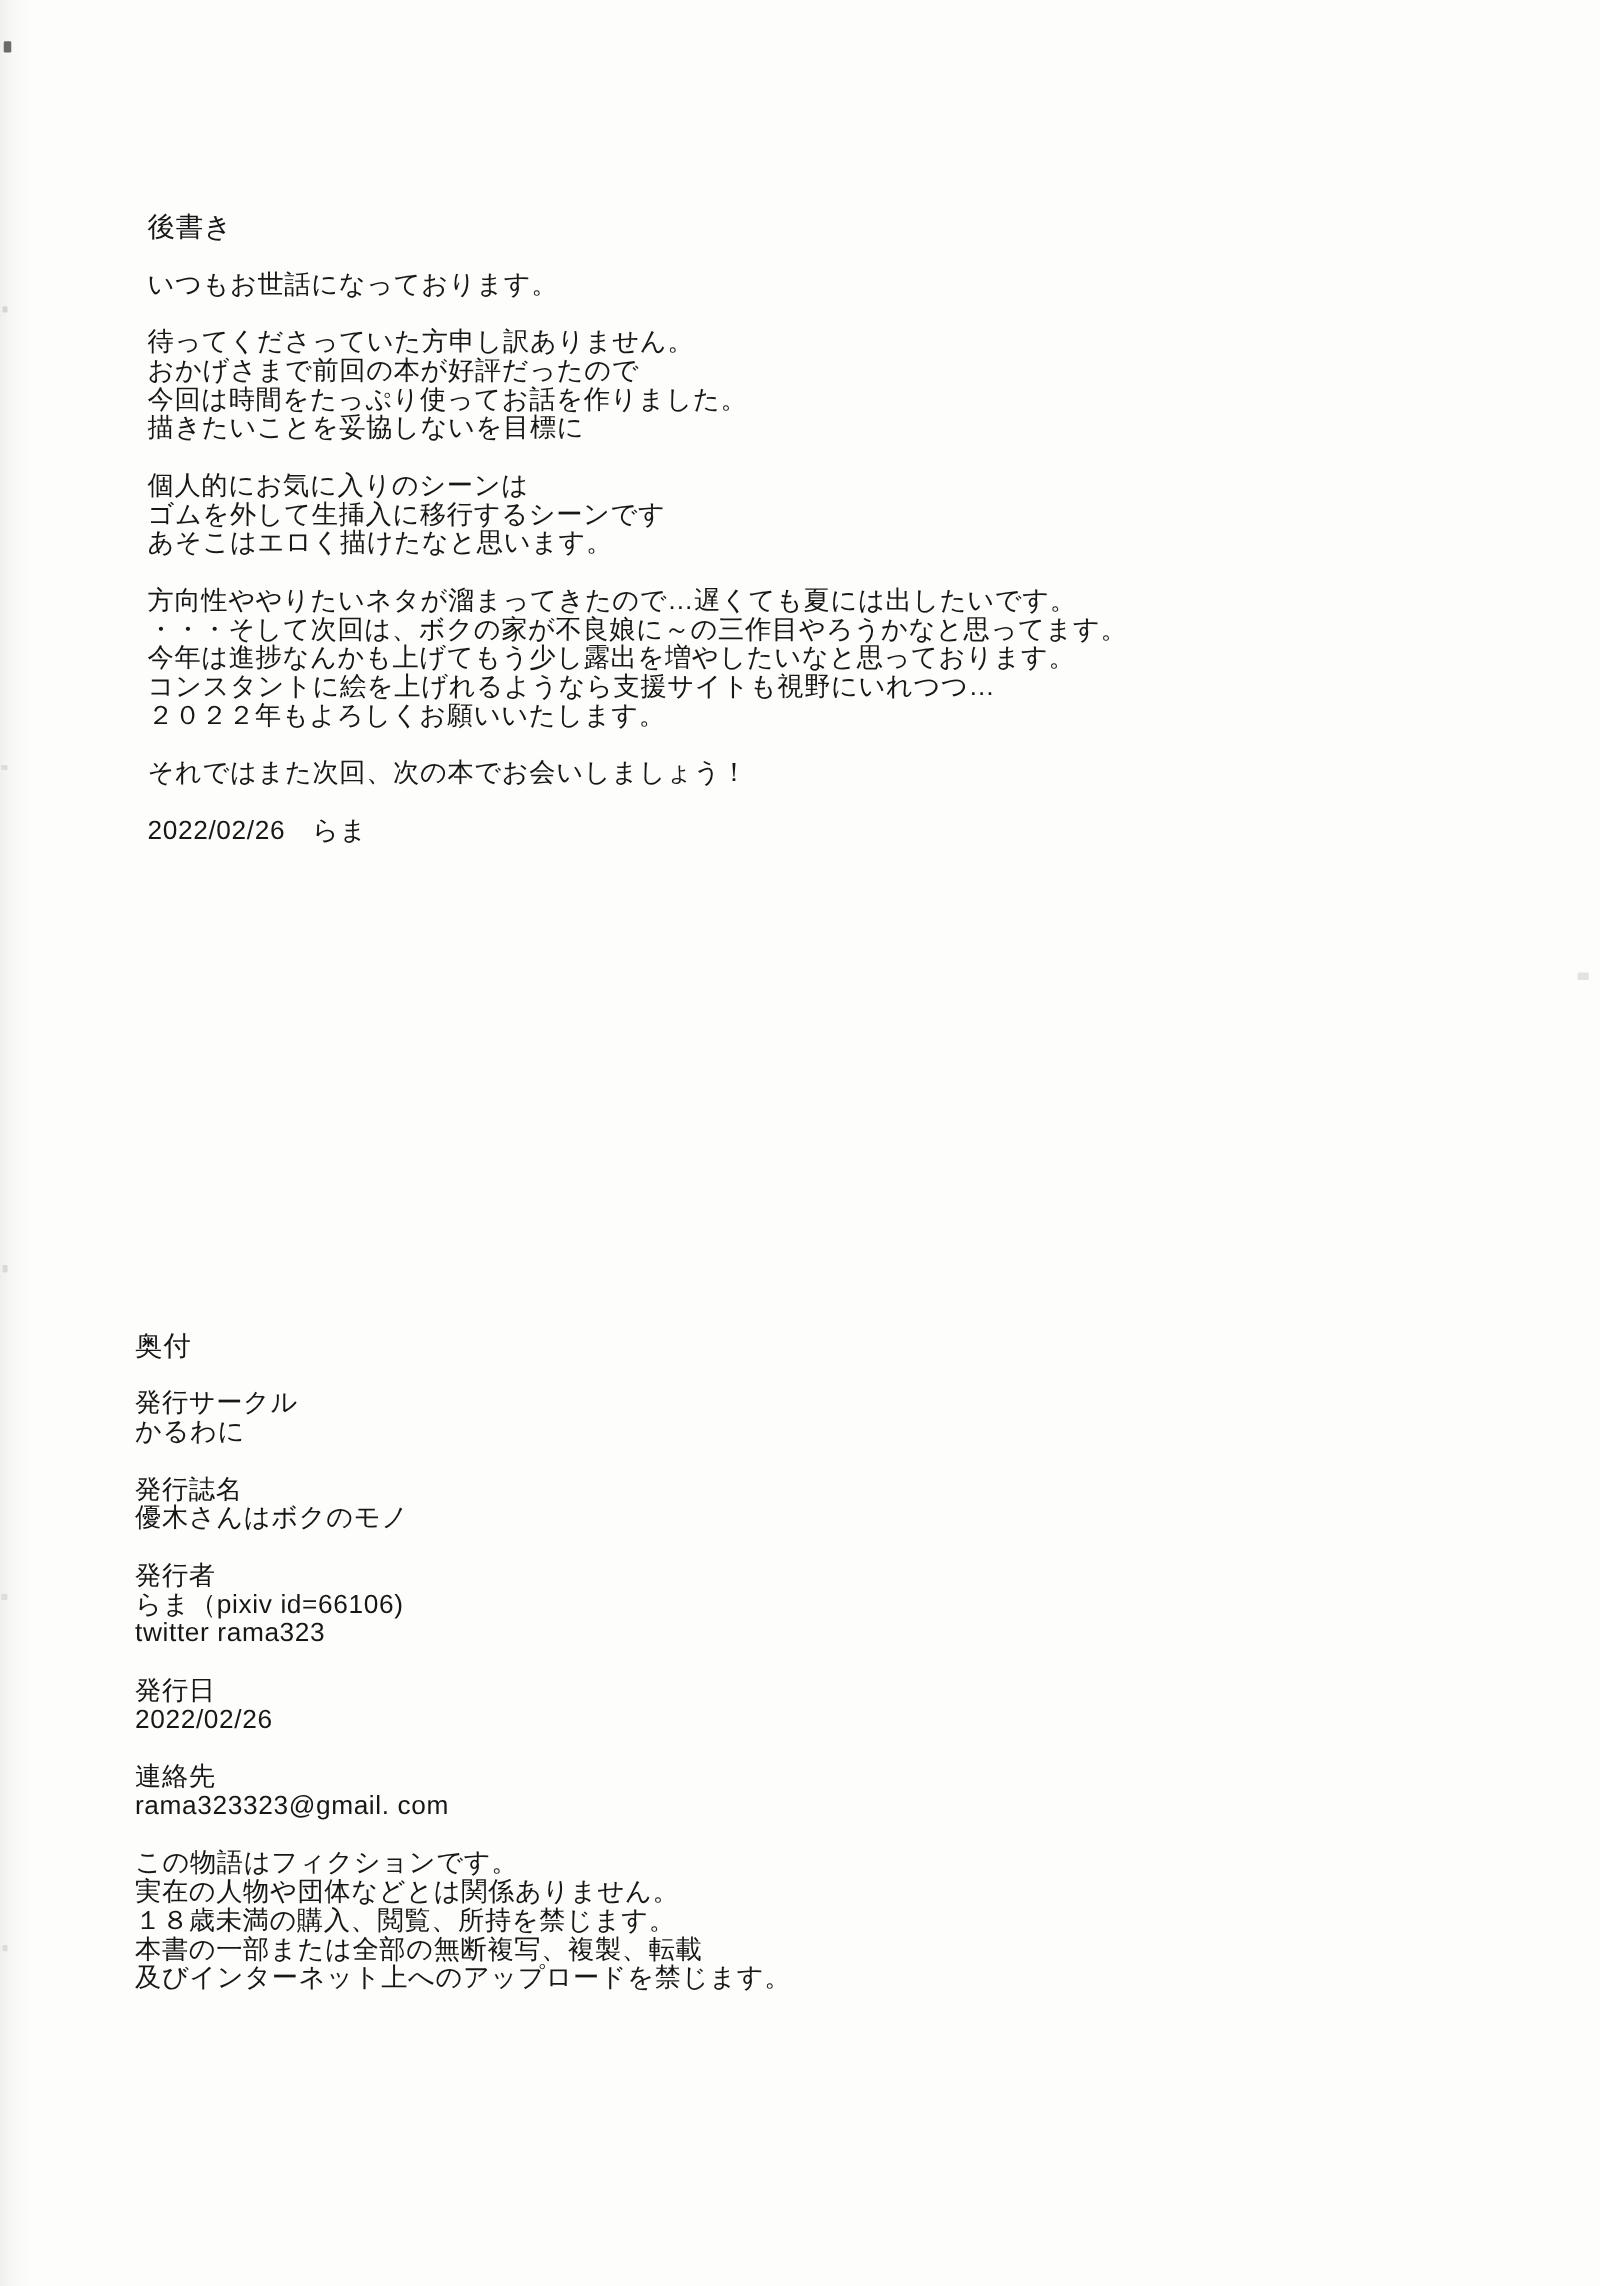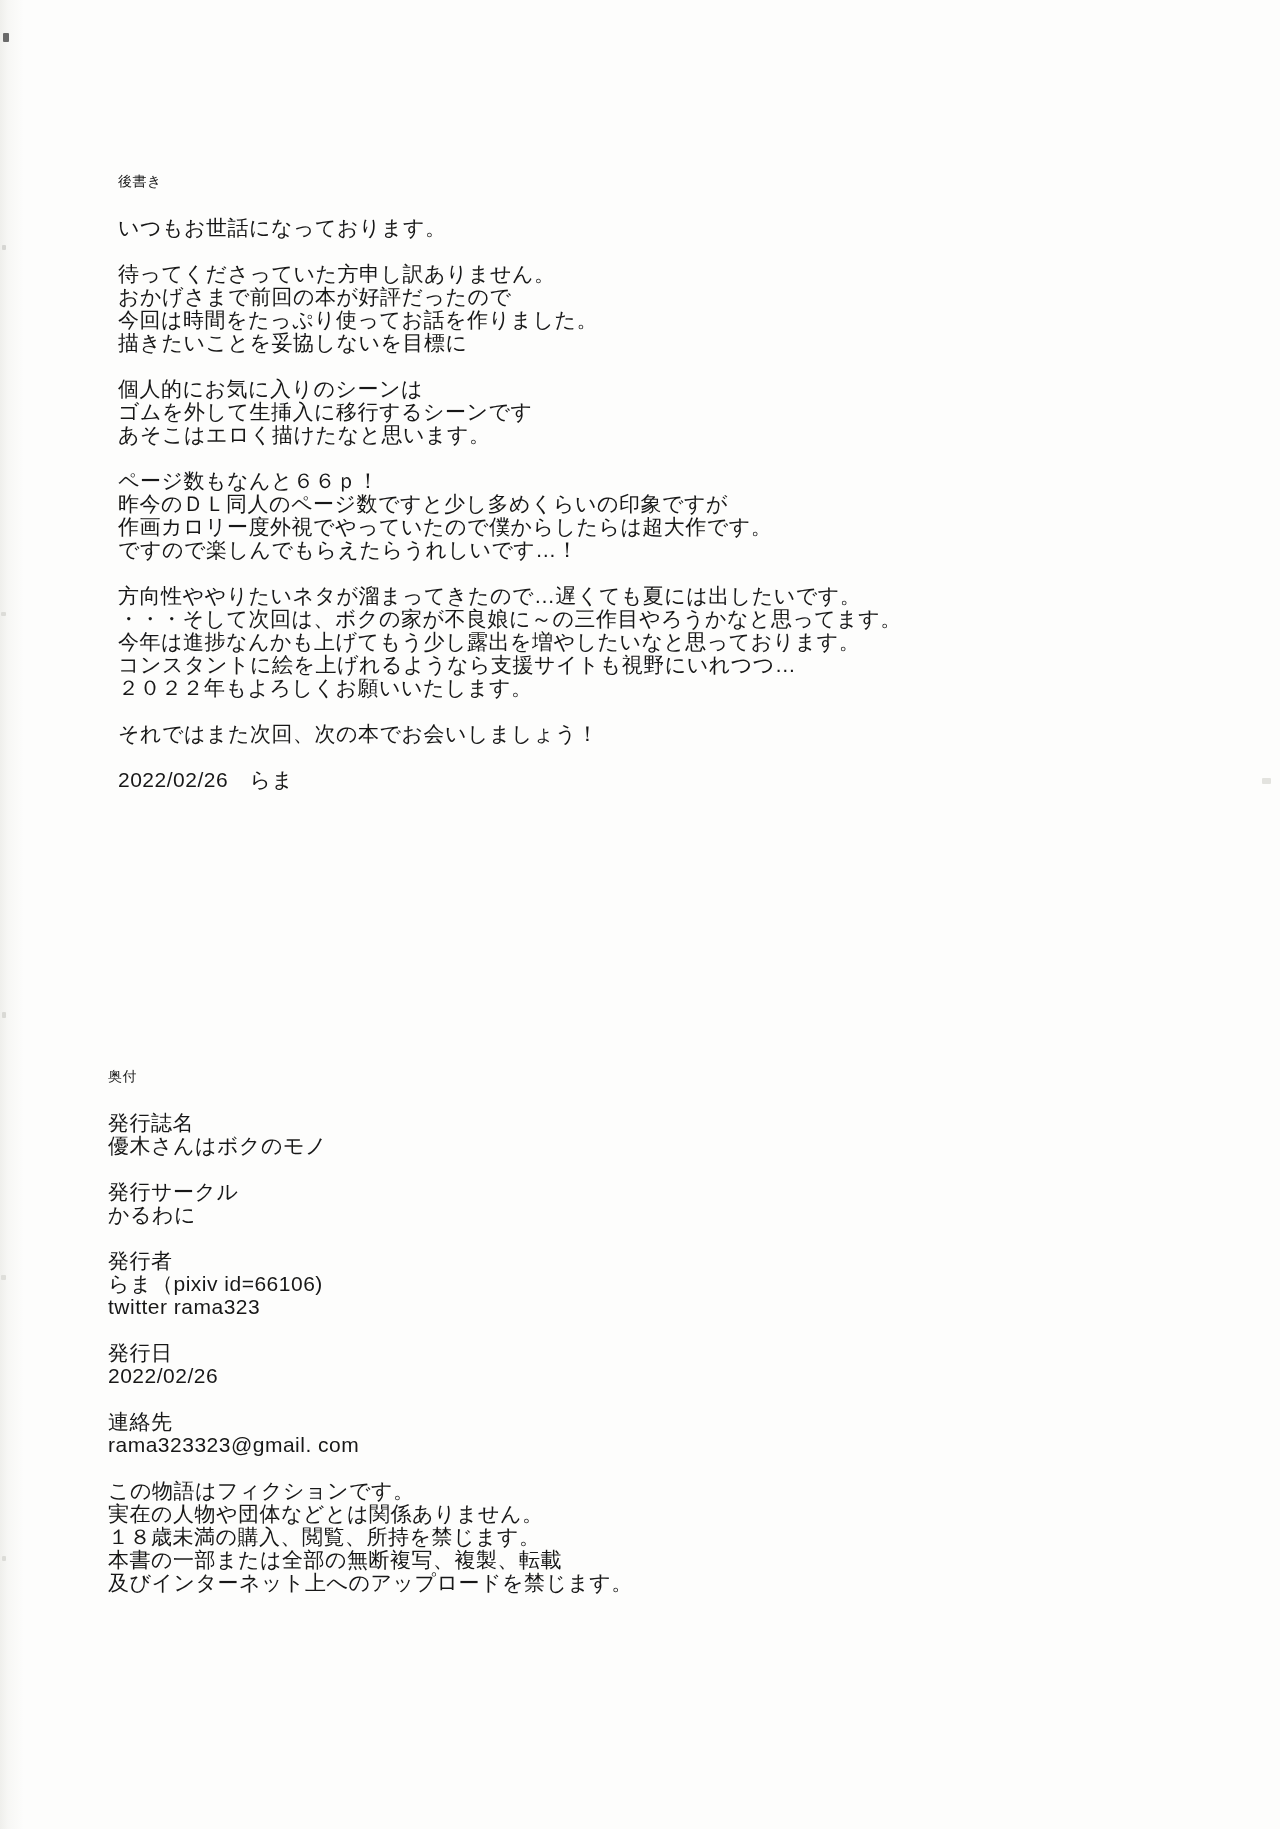--- a/index.html
+++ b/index.html
@@ -29,21 +29,21 @@
     left: 118px;
     top: 170px;
     width: 1100px;
   }
   .colophon {
     position: absolute;
     left: 108px;
     top: 1065px;
     width: 1100px;
   }
-  .doc-title { margin: 0 0 23px 0; font-size: 14px; font-weight: normal; }
+  .doc-title { margin: 0 0 23px 0; font-size: 22px; font-weight: normal; }
   .para { margin: 0 0 23px 0; }
   .line { white-space: pre; }
   .signoff { margin: 0; }
   .entry { margin: 0 0 23px 0; }
   .notice { margin: 0; }
 </style>
 </head>
 <body>
 
 <div class="page">
@@ -68,49 +68,43 @@
           <div class="line">おかげさまで前回の本が好評だったので</div>
           <div class="line">今回は時間をたっぷり使ってお話を作りました。</div>
           <div class="line">描きたいことを妥協しないを目標に</div>
         </div>
         <div class="para">
           <div class="line">個人的にお気に入りのシーンは</div>
           <div class="line">ゴムを外して生挿入に移行するシーンです</div>
           <div class="line">あそこはエロく描けたなと思います。</div>
         </div>
         <div class="para">
-          <div class="line">ページ数もなんと６６ｐ！</div>
-          <div class="line">昨今のＤＬ同人のページ数ですと少し多めくらいの印象ですが</div>
-          <div class="line">作画カロリー度外視でやっていたので僕からしたらは超大作です。</div>
-          <div class="line">ですので楽しんでもらえたらうれしいです…！</div>
-        </div>
-        <div class="para">
           <div class="line">方向性ややりたいネタが溜まってきたので…遅くても夏には出したいです。</div>
           <div class="line">・・・そして次回は、ボクの家が不良娘に～の三作目やろうかなと思ってます。</div>
           <div class="line">今年は進捗なんかも上げてもう少し露出を増やしたいなと思っております。</div>
           <div class="line">コンスタントに絵を上げれるようなら支援サイトも視野にいれつつ…</div>
           <div class="line">２０２２年もよろしくお願いいたします。</div>
         </div>
         <div class="para">
           <div class="line">それではまた次回、次の本でお会いしましょう！</div>
         </div>
       </div>
     <p class="signoff">2022/02/26　らま</p>
   </section>
 
   <section class="colophon">
     <h2 class="doc-title">奥付</h2>
     <div id="colophon-entries">
         <div class="entry">
+          <div class="line">発行サークル</div>
+          <div class="line">かるわに</div>
+        </div>
+        <div class="entry">
           <div class="line">発行誌名</div>
           <div class="line">優木さんはボクのモノ</div>
-        </div>
-        <div class="entry">
-          <div class="line">発行サークル</div>
-          <div class="line">かるわに</div>
         </div>
         <div class="entry">
           <div class="line">発行者</div>
           <div class="line">らま（pixiv id=66106)</div>
           <div class="line">twitter rama323</div>
         </div>
         <div class="entry">
           <div class="line">発行日</div>
           <div class="line">2022/02/26</div>
         </div>

